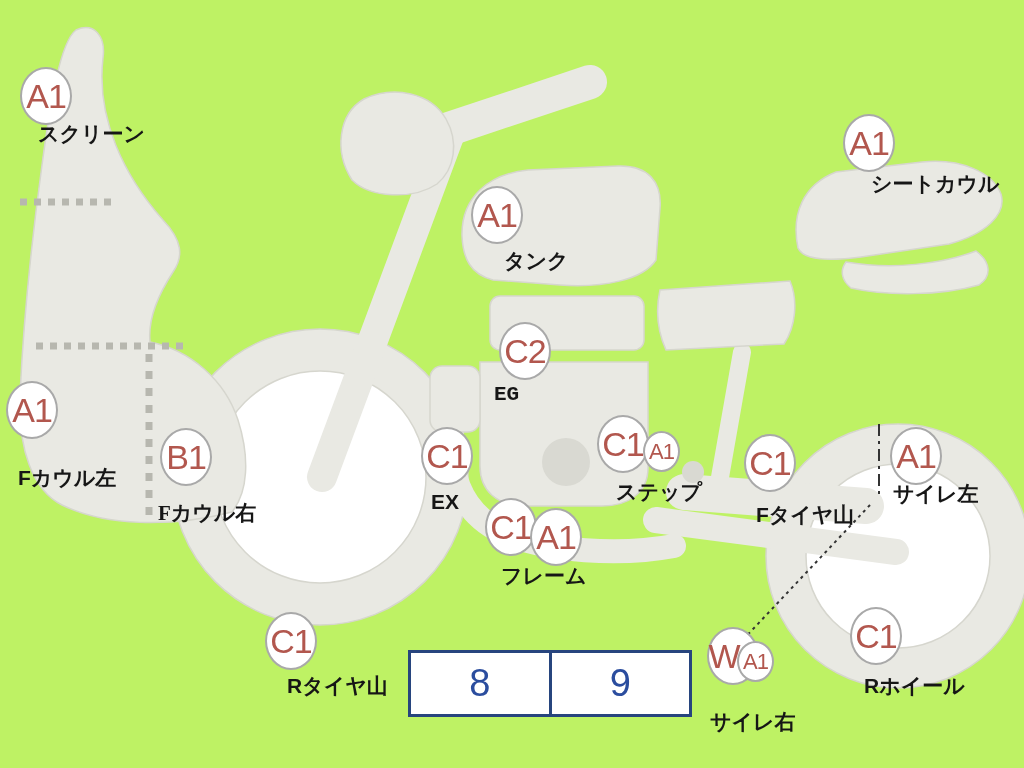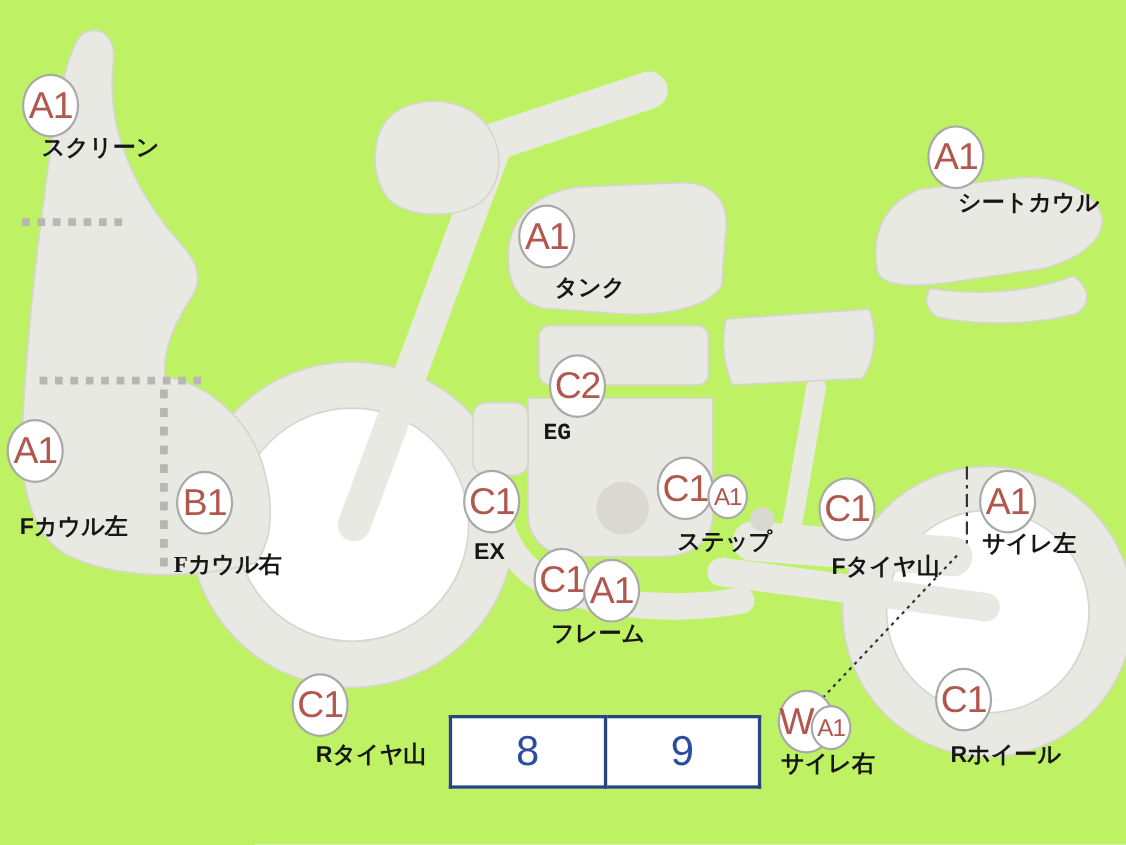--- a/index.html
+++ b/index.html
@@ -93,21 +93,21 @@
   <div class="plabel" style="left:504px; top:247px;">タンク</div>
   <div class="plabel" style="left:494px; top:383px;font-family:Liberation Mono, monospace;">EG</div>
   <div class="plabel" style="left:18px;  top:436px;margin-top:28px;">Fカウル左</div>
   <div class="plabel" style="left:158px; top:499px;font-family:Liberation Serif, serif;">Fカウル右</div>
   <div class="plabel" style="left:431px; top:490px;">EX</div>
   <div class="plabel" style="left:616px; top:478px;">ステップ</div>
   <div class="plabel" style="left:501px; top:562px;">フレーム</div>
   <div class="plabel" style="left:756px; top:501px;">Fタイヤ山</div>
   <div class="plabel" style="left:893px; top:480px;">サイレ左</div>
   <div class="plabel" style="left:287px; top:672px;">Rタイヤ山</div>
-  <div class="plabel" style="left:710px; top:680px;">サイレ右</div>
+  <div class="plabel" style="left:710px; top:708px;">サイレ右</div>
   <div class="plabel" style="left:864px; top:672px;">Rホイール</div>
 
   <table class="tire-table">
     <tbody>
       <tr>
         <td>8</td>
         <td>9</td>
       </tr>
     </tbody>
   </table>

